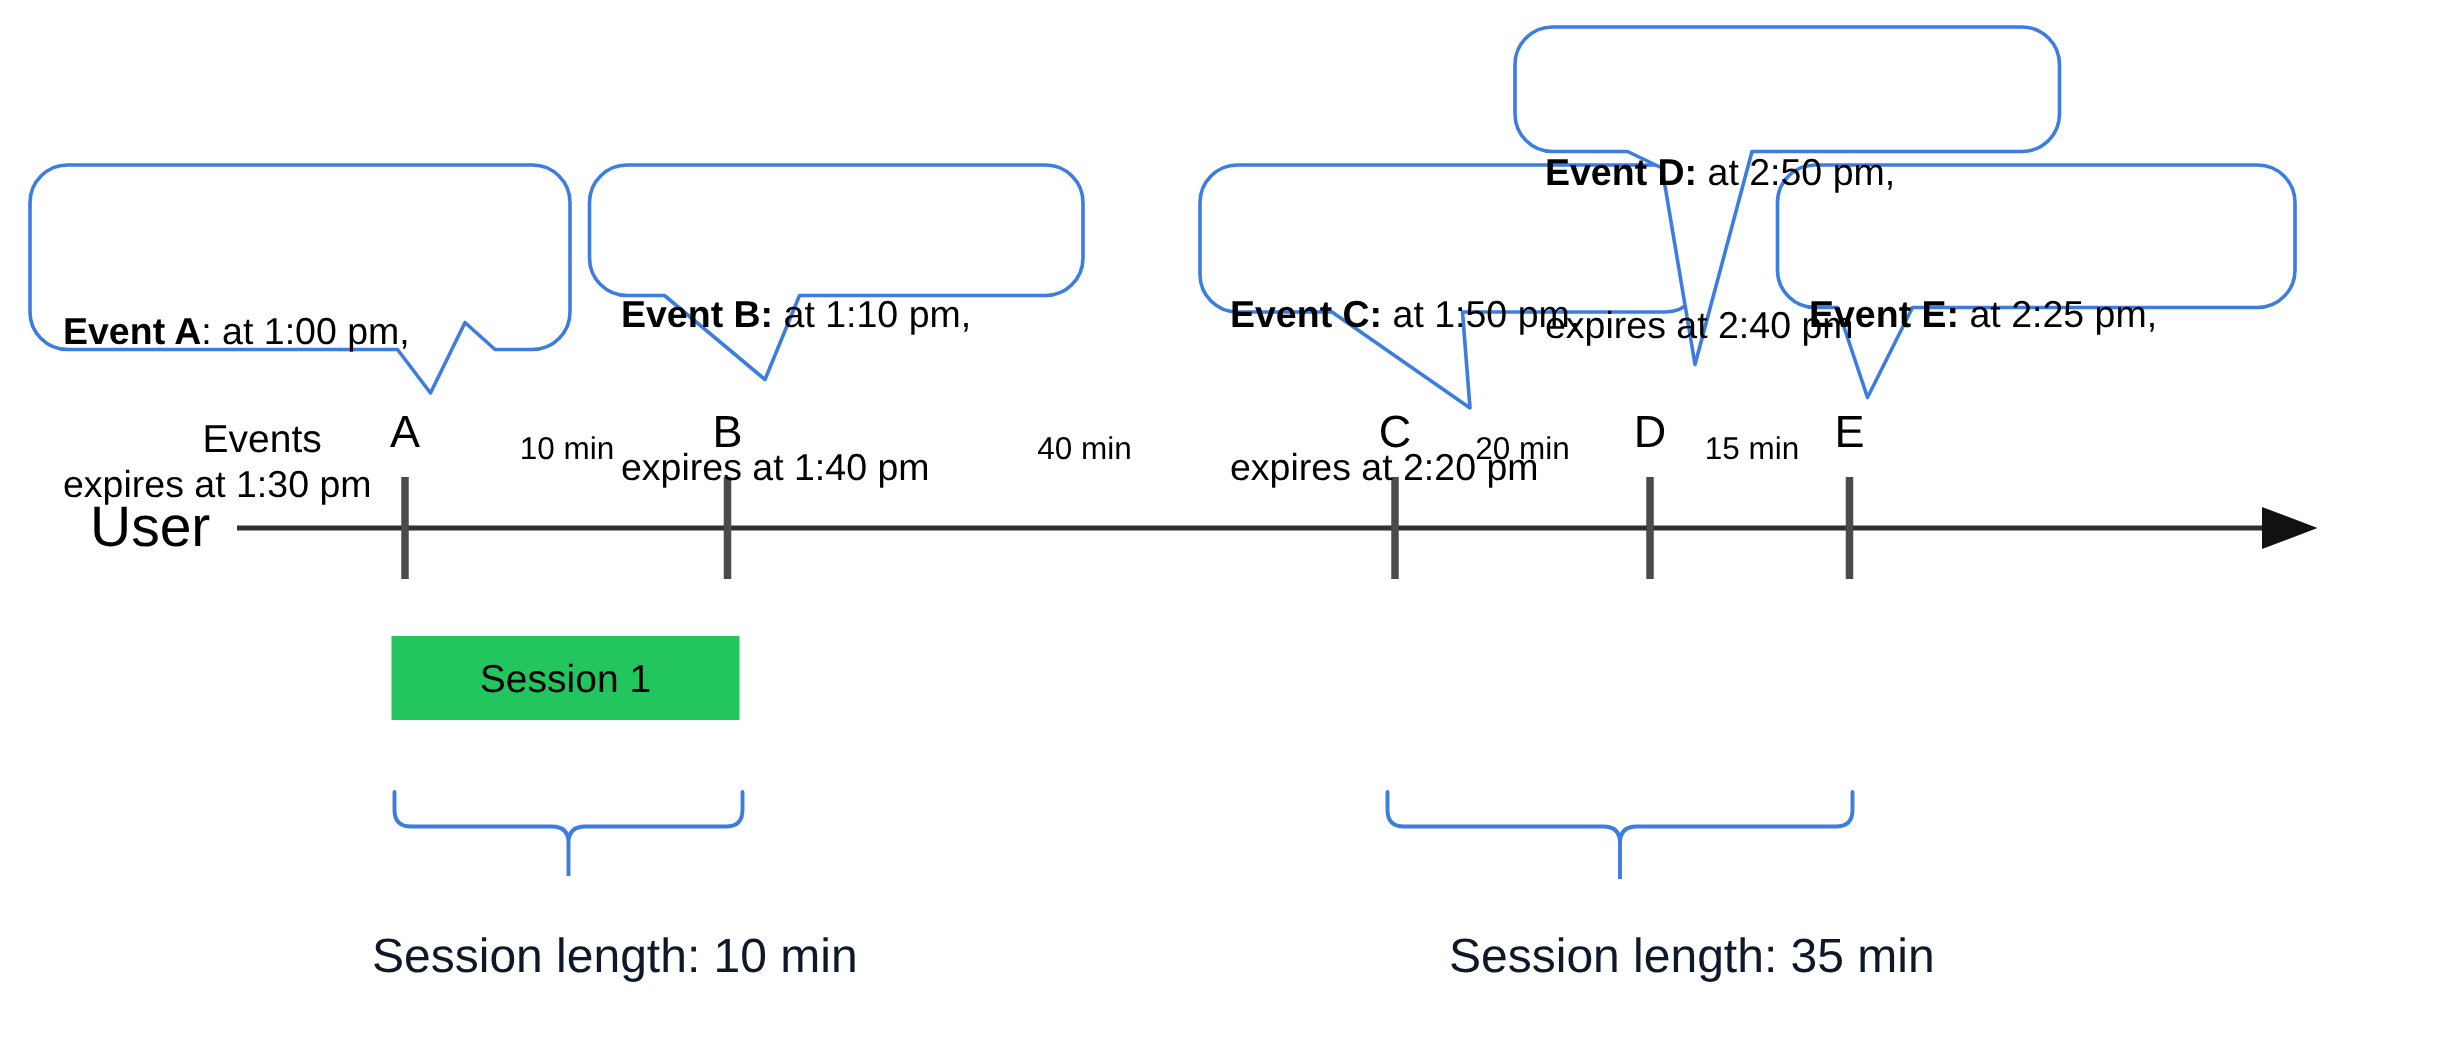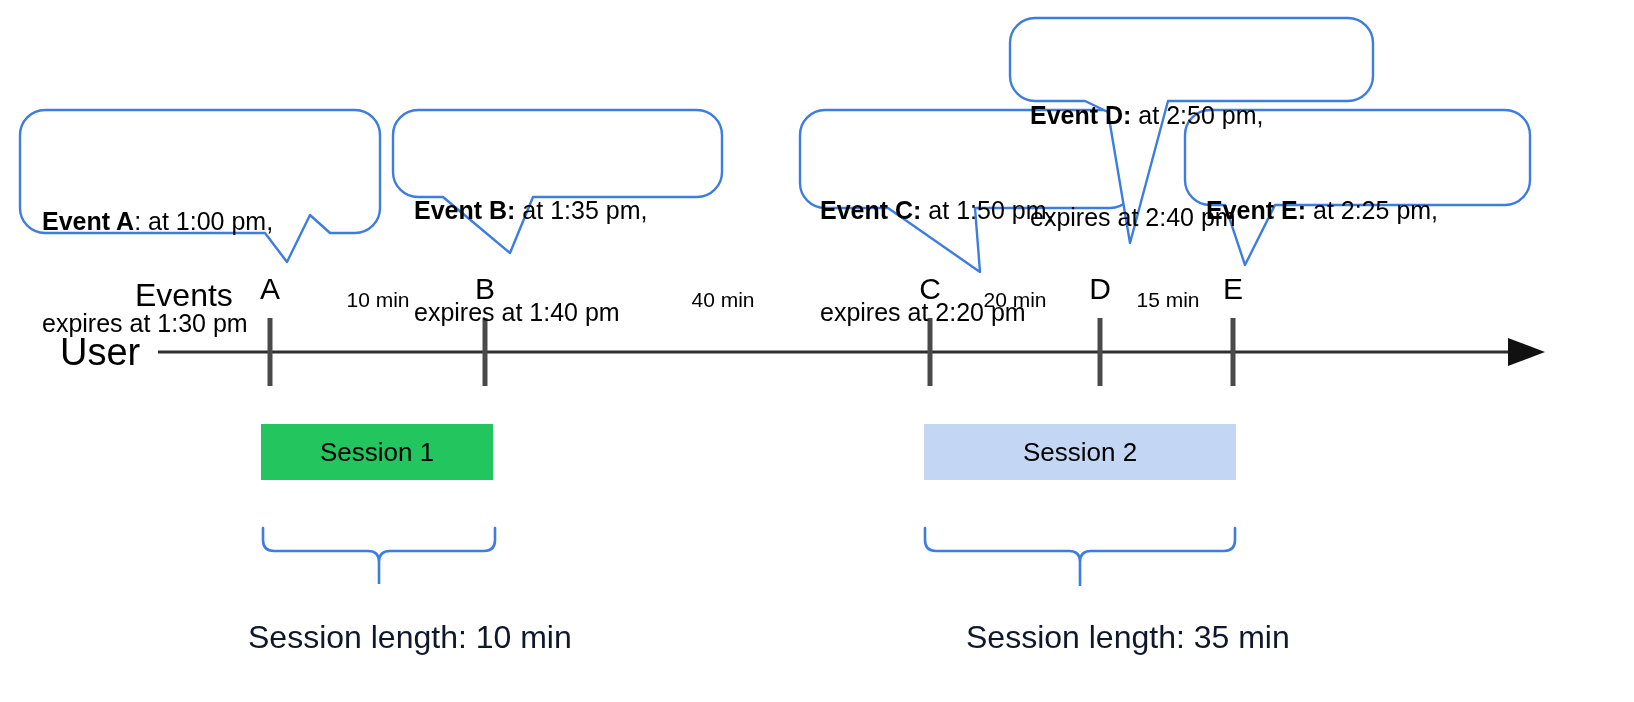--- a/index.html
+++ b/index.html
@@ -36,21 +36,21 @@
   .axis-label {
     position: absolute;
     color: #000000;
     font-family: "Liberation Sans", sans-serif;
     white-space: pre;
   }
   .user-label {
     font-size: 38px;
   }
   .events-label {
-    font-size: 32px;
+    font-size: 26px;
     text-align: right;
   }
   .event-letter {
     font-size: 30px;
     text-align: center;
   }
   .gap-label {
     font-size: 21px;
     text-align: center;
   }
@@ -196,21 +196,21 @@
                L 1235 528" fill="none" stroke="#3d7de0" stroke-width="2.6" stroke-linecap="round"></path>
     </g>
   </svg>
 
   <div class="callout-text" style="left:42px; top:136px;">
     <div><b>Event A</b><span>:</span><span> at 1:00 pm,</span></div>
     <div>expires at 1:30 pm</div>
   </div>
 
   <div class="callout-text" style="left:414px; top:125px;">
-    <div><b>Event B:</b><span></span><span> at 1:35 pm,</span></div>
+    <div><b>Event B:</b><span></span><span> at 1:10 pm,</span></div>
     <div>expires at 1:40 pm</div>
   </div>
 
   <div class="callout-text" style="left:820px; top:125px;">
     <div><b>Event C:</b><span></span><span> at 1:50 pm,</span></div>
     <div>expires at 2:20 pm</div>
   </div>
 
   <div class="callout-text" style="left:1030px; top:30px;">
     <div><b>Event D:</b><span></span><span> at 2:50 pm,</span></div>
@@ -233,20 +233,17 @@
 
   <div class="axis-label gap-label" style="left:333px; top:288px; width:90px;">10 min</div>
   <div class="axis-label gap-label" style="left:678px; top:288px; width:90px;">40 min</div>
   <div class="axis-label gap-label" style="left:970px; top:288px; width:90px;">20 min</div>
   <div class="axis-label gap-label" style="left:1123px; top:288px; width:90px;">15 min</div>
 
   <div class="session-box" style="left:261px; top:424px; width:232px; height:56px; background:#22c55e;">
     <span>Session 1</span>
   </div>
 
-  <div class="session-box" style="left:924px; top:424px; width:312px; height:56px; background:#c3d7f5;">
-    <span>Session 2</span>
-  </div>
 
   <div class="session-length" style="left:248px; top:619px;">Session length: 10 min</div>
   <div class="session-length" style="left:966px; top:619px;">Session length: 35 min</div>
 
 </div>
 
 </body></html>

